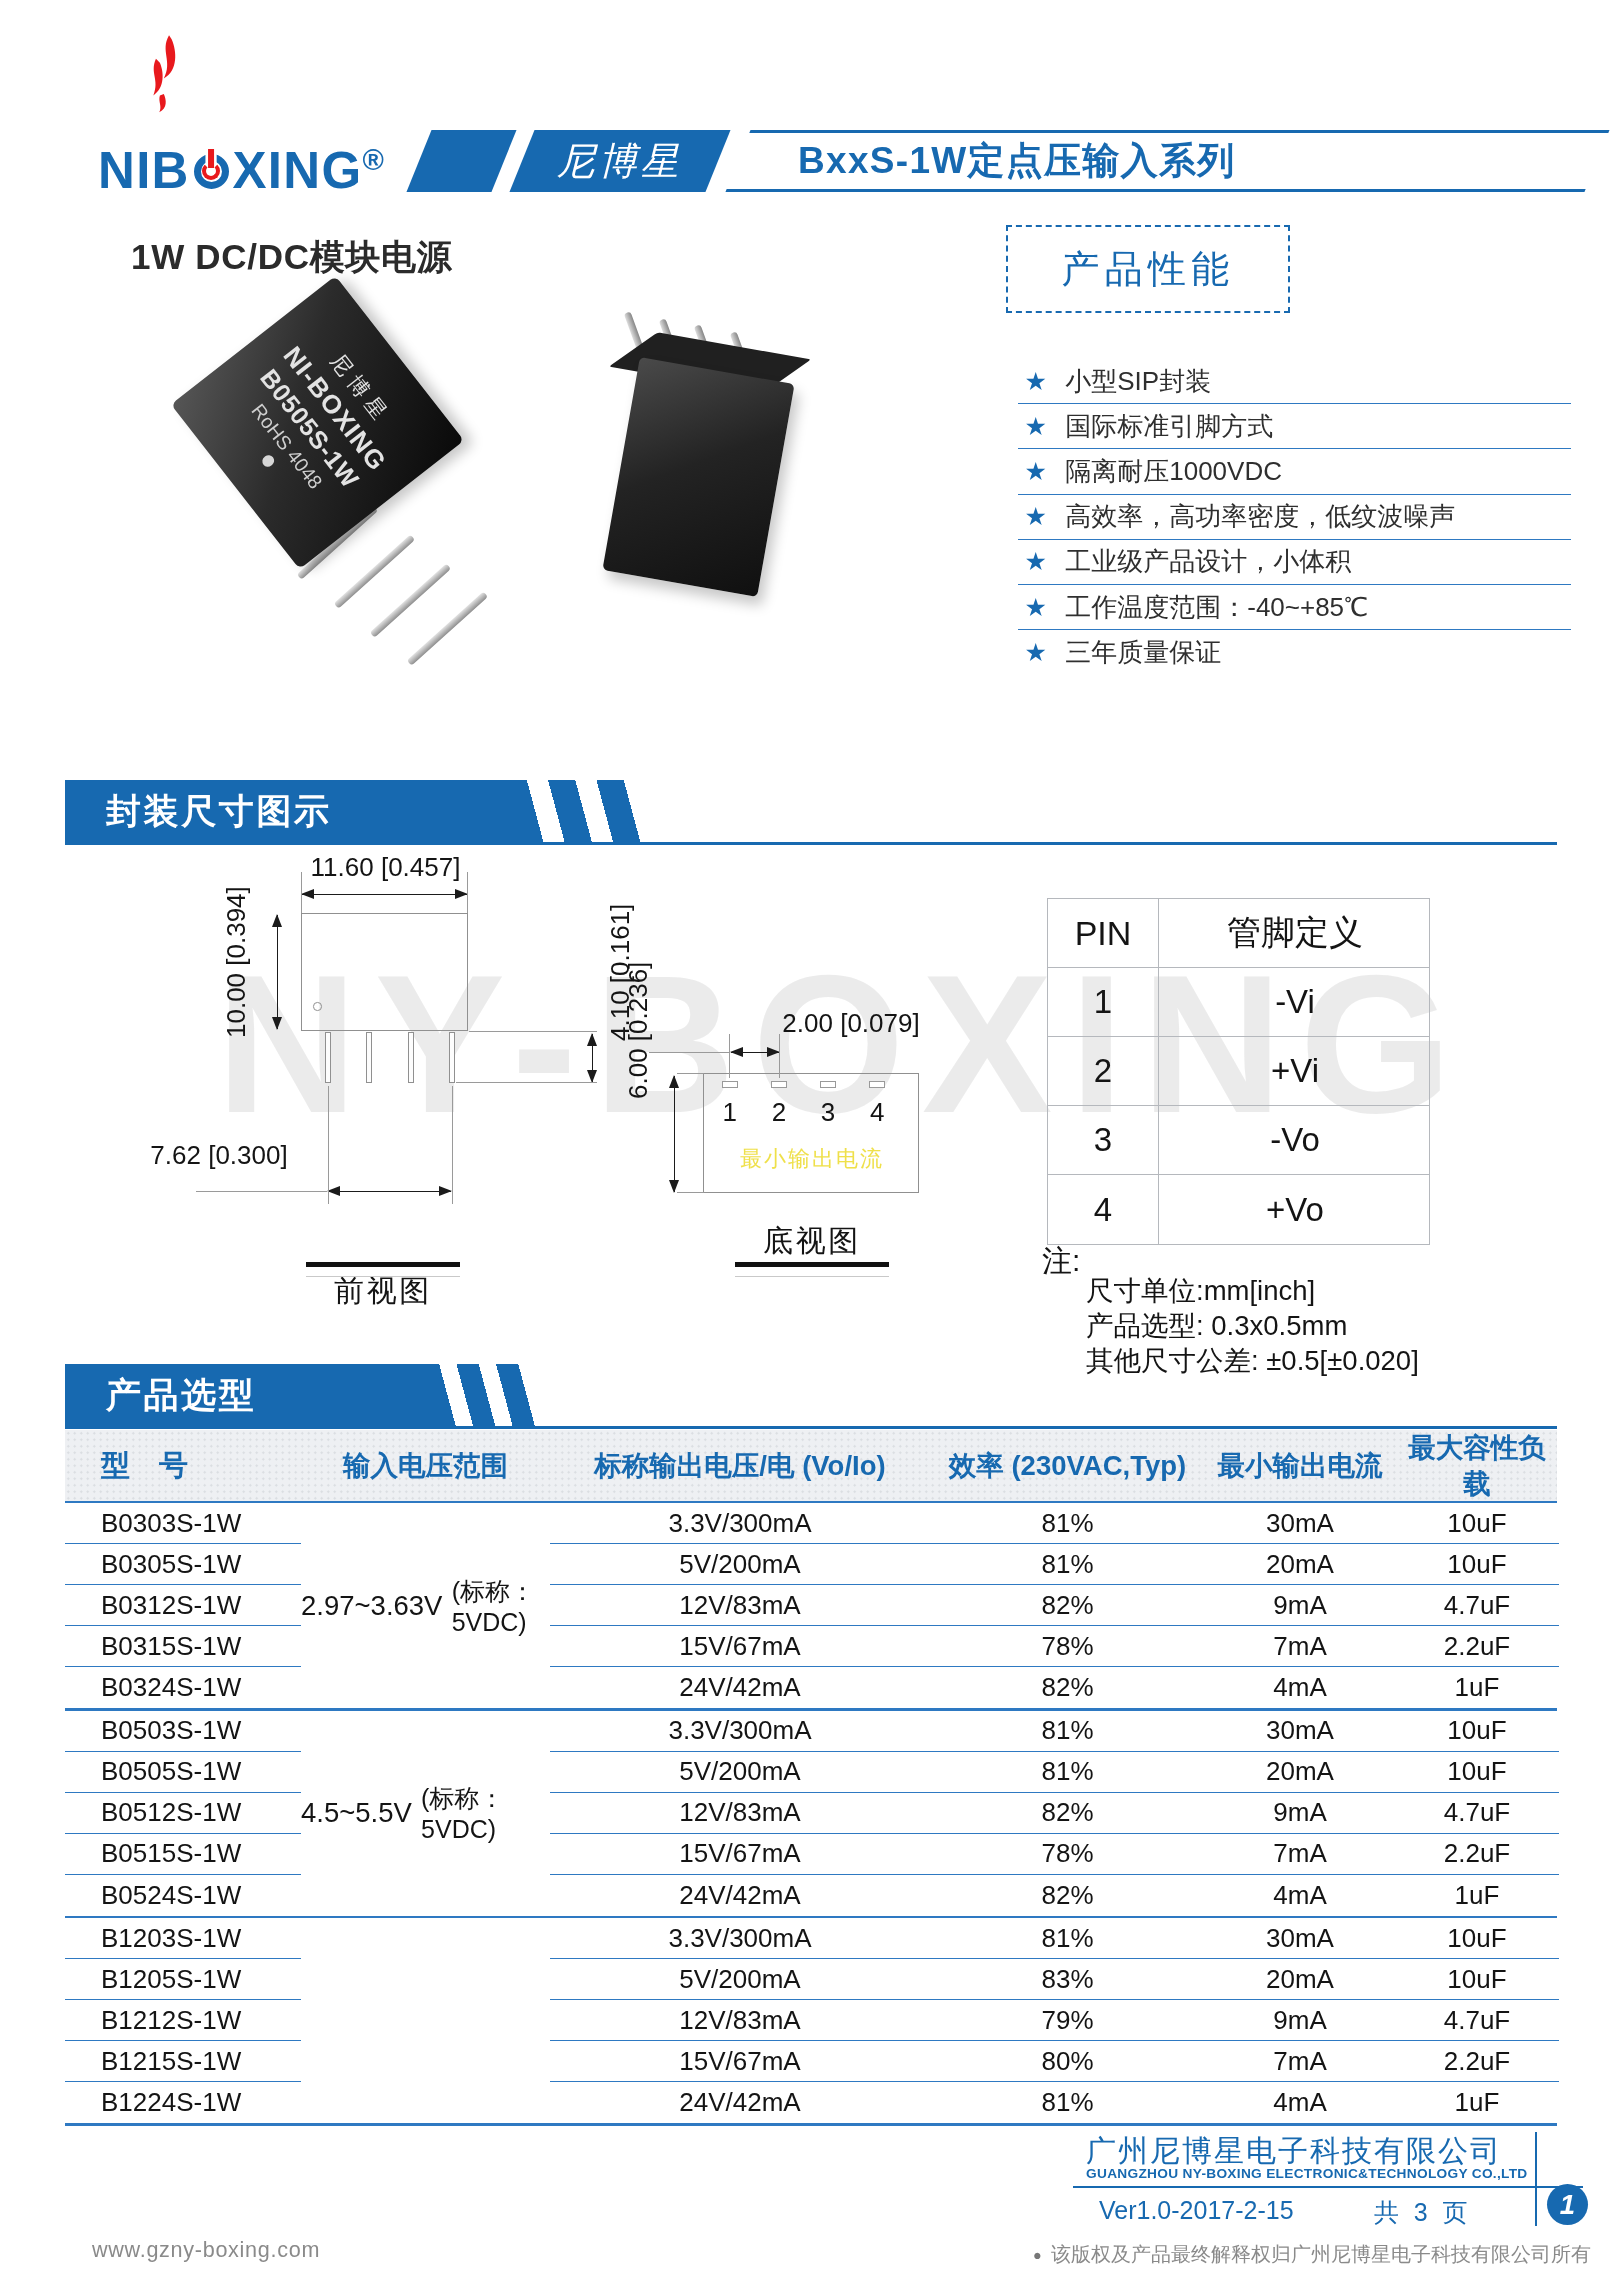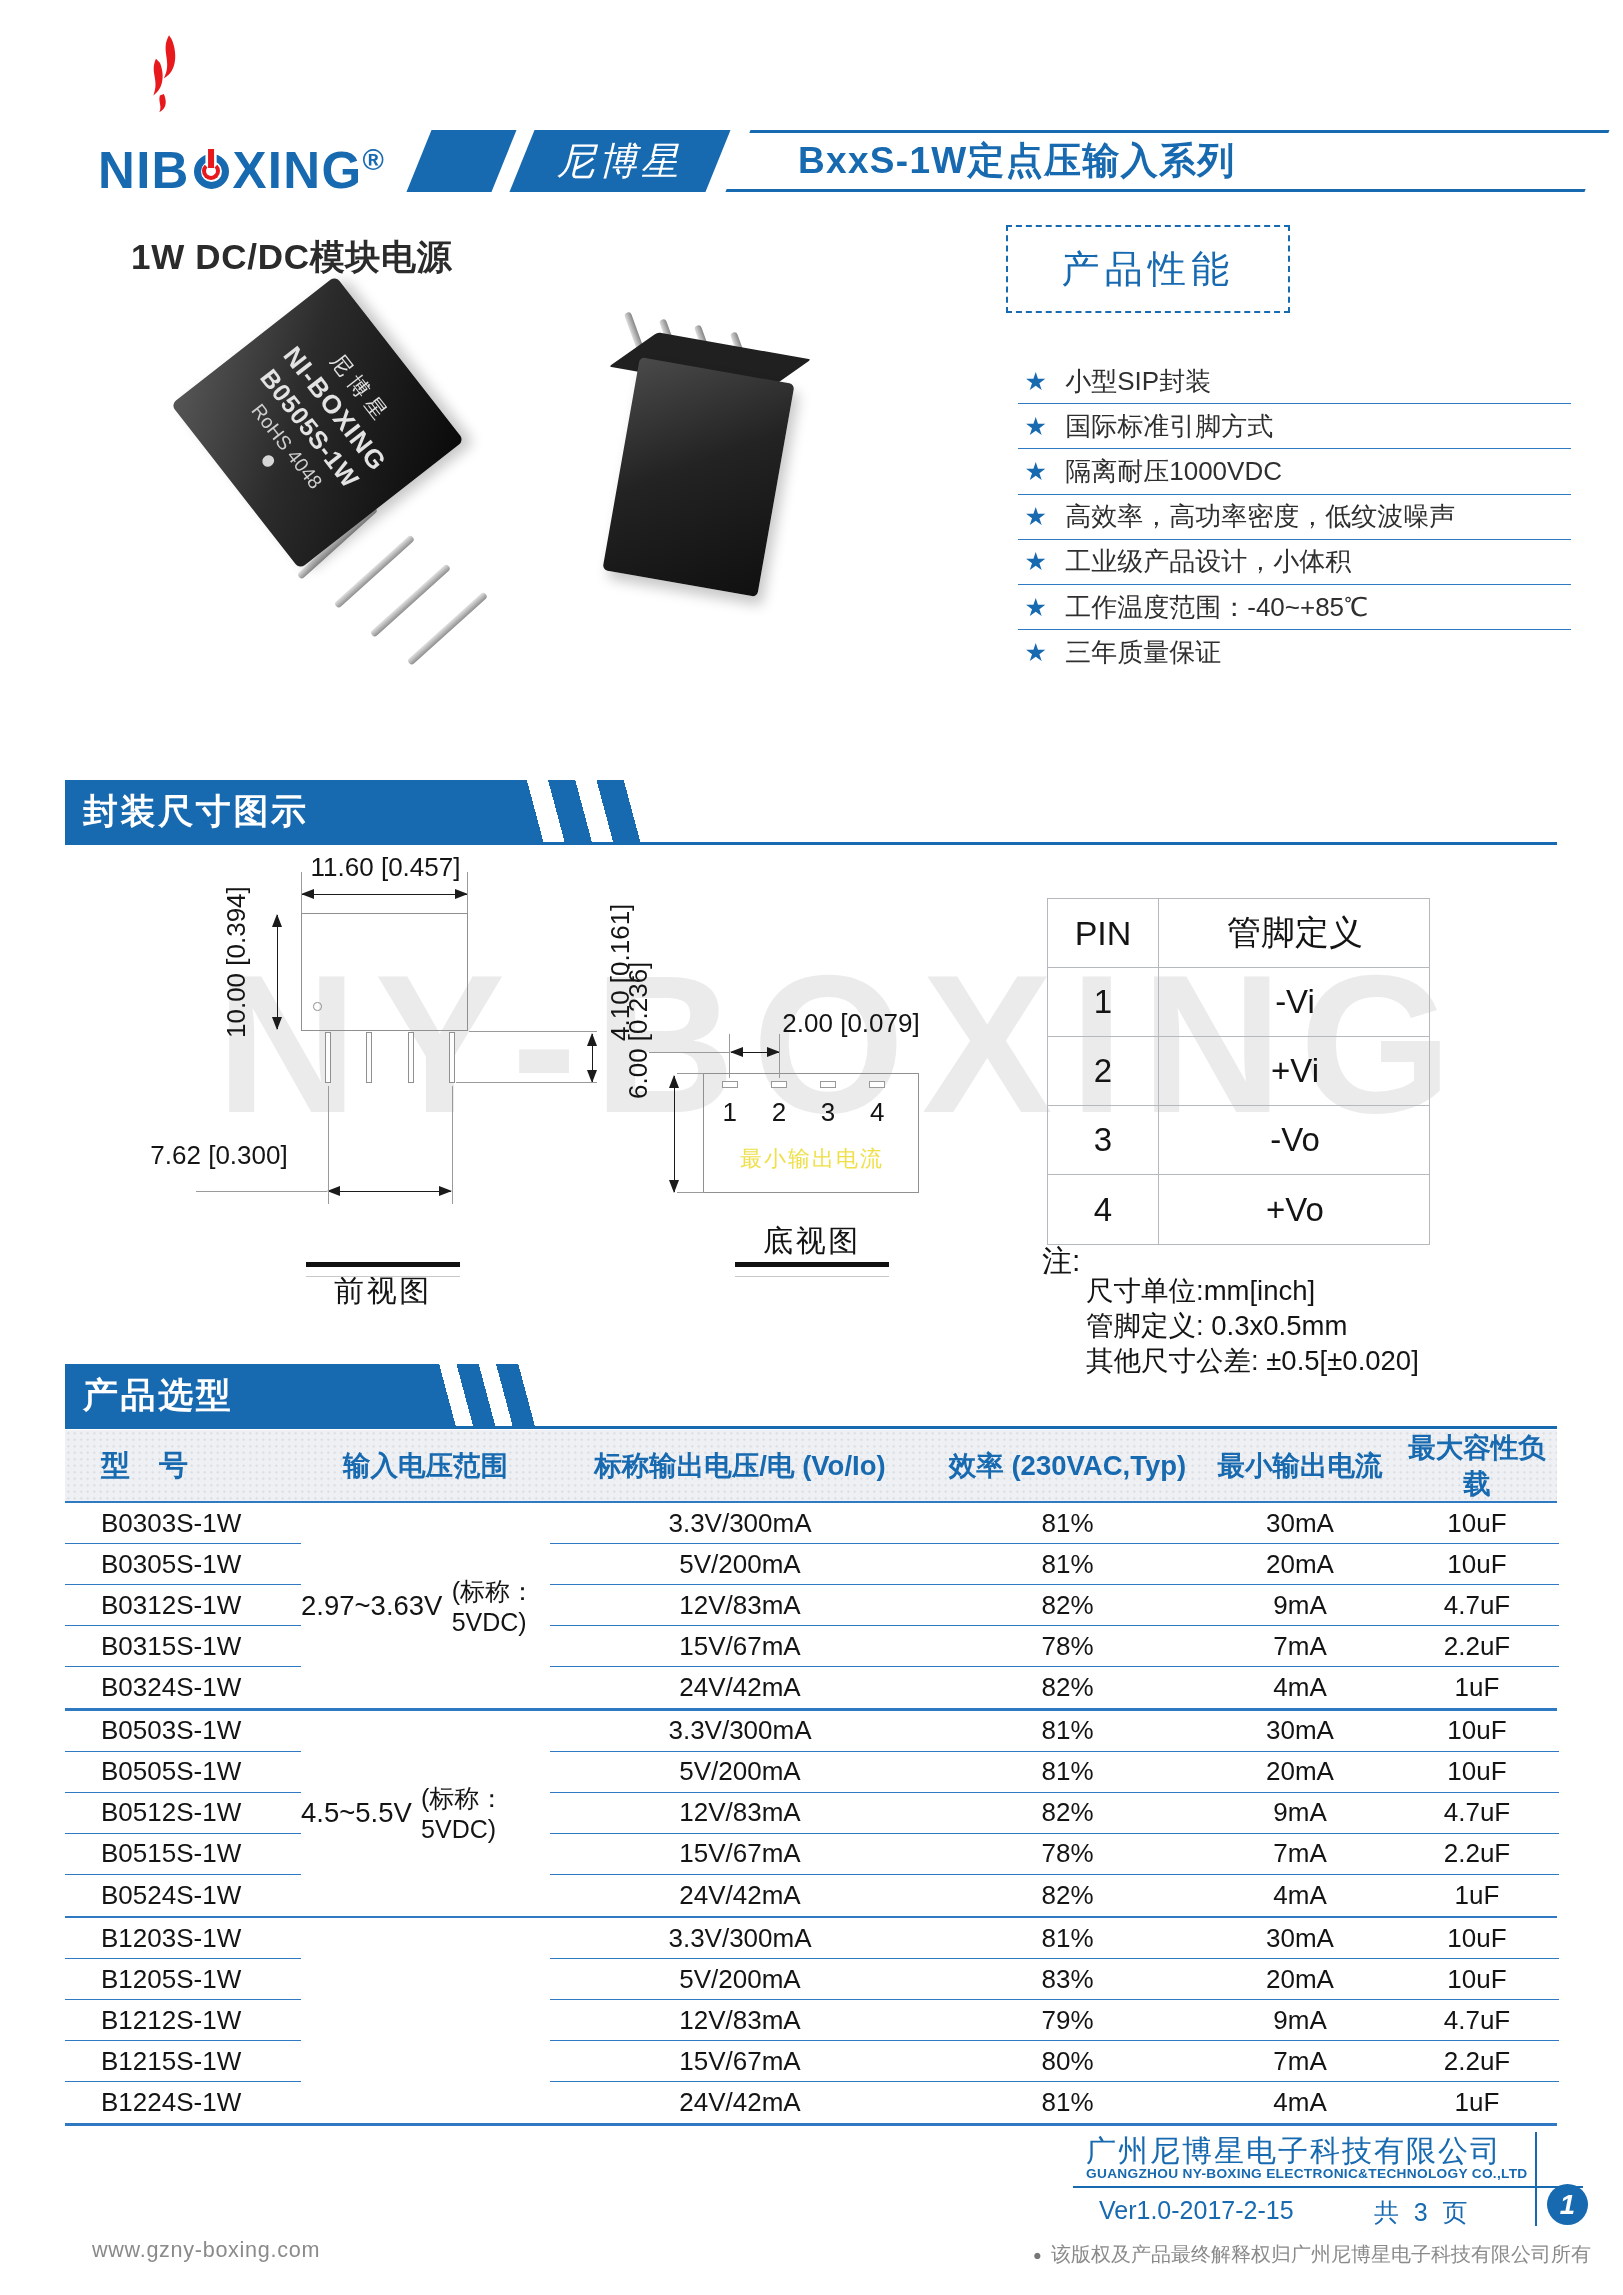--- a/index.html
+++ b/index.html
@@ -48,21 +48,21 @@
   .pl-l4{font-size:19.6px;color:#cfcfcf;}
   .pl-dot{width:11.8px;height:11.8px;border-radius:50%;background:#d6d6d6;margin-top:3.9px;}
   .photo-right{position:absolute;left:555px;top:322px;width:281px;height:314px;}
   .pr-pin{position:absolute;width:6.5px;height:90px;background:linear-gradient(90deg,#dedede,#868686);border-radius:3.3px;transform:rotate(-20deg);}
   .pr-top{position:absolute;left:77px;top:19.6px;width:156px;height:42px;transform:rotate(10deg) skewX(-45deg);background:#202020;border-radius:2.6px;}
   .pr-body{position:absolute;left:65px;top:47px;width:157px;height:216px;transform:rotate(10deg);background:linear-gradient(150deg,#4a4a4a 0%,#232323 45%,#101010 100%);border-radius:5.2px;box-shadow:6.5px 7.9px 13px rgba(0,0,0,.22);}
 
   .description{position:absolute;left:93px;top:623px;width:1447px;font-size:27.5px;line-height:38px;color:#1a1a1a;text-align:justify;}
 
   
-  .section-banner{position:absolute;height:62px;color:#fff;font-size:35px;font-weight:bold;letter-spacing:2.6px;line-height:62px;padding-left:18px;
+  .section-banner{position:absolute;height:62px;color:#fff;font-size:35px;font-weight:bold;letter-spacing:2.6px;line-height:62px;padding-left:41px;
     background:linear-gradient(75deg,var(--blue) 0%,var(--blue) 79%,#fff 79%,#fff 82.5%,var(--blue) 82.5%,var(--blue) 87%,#fff 87%,#fff 90.5%,var(--blue) 90.5%,var(--blue) 95%,transparent 95%);}
   .section-banner::after{content:'';position:absolute;left:0;bottom:-2.6px;width:1492px;height:2.6px;background:var(--blue);}
   .banner-pkg{left:65px;top:780px;width:589px;}
   .banner-sel{left:65px;top:1364px;width:478px;}
 
   
   .watermark-ny{position:absolute;left:216px;top:932px;font-size:196px;font-weight:bold;color:#dcdcdc;letter-spacing:17px;opacity:.55;white-space:nowrap;}
 
   
   .fv-body{position:absolute;left:301px;top:913px;width:167px;height:118px;border:1.3px solid #909090;}
@@ -299,21 +299,21 @@
         <div class="pin-row last">
           <div class="pin-c1">4</div>
           <div class="pin-c2">+Vo</div>
         </div>
       </div>
   </div>
 
   <div class="notes-label">注:</div>
   <div class="notes-lines" id="notes-lines">
       <div class="note-line">尺寸单位:mm[inch]</div>
-      <div class="note-line">管脚定义: 0.3x0.5mm</div>
+      <div class="note-line">产品选型: 0.3x0.5mm</div>
       <div class="note-line">其他尺寸公差: ±0.5[±0.020]</div>
     </div>
 
   <div class="section-banner banner-sel">产品选型</div>
 
   <div class="sel-header" id="sel-header">
       <div class="sel-hcell c1">型　号</div>
       <div class="sel-hcell c2">输入电压范围</div>
       <div class="sel-hcell c3">标称输出电压/电 (Vo/Io)</div>
       <div class="sel-hcell c4">效率 (230VAC,Typ)</div>

